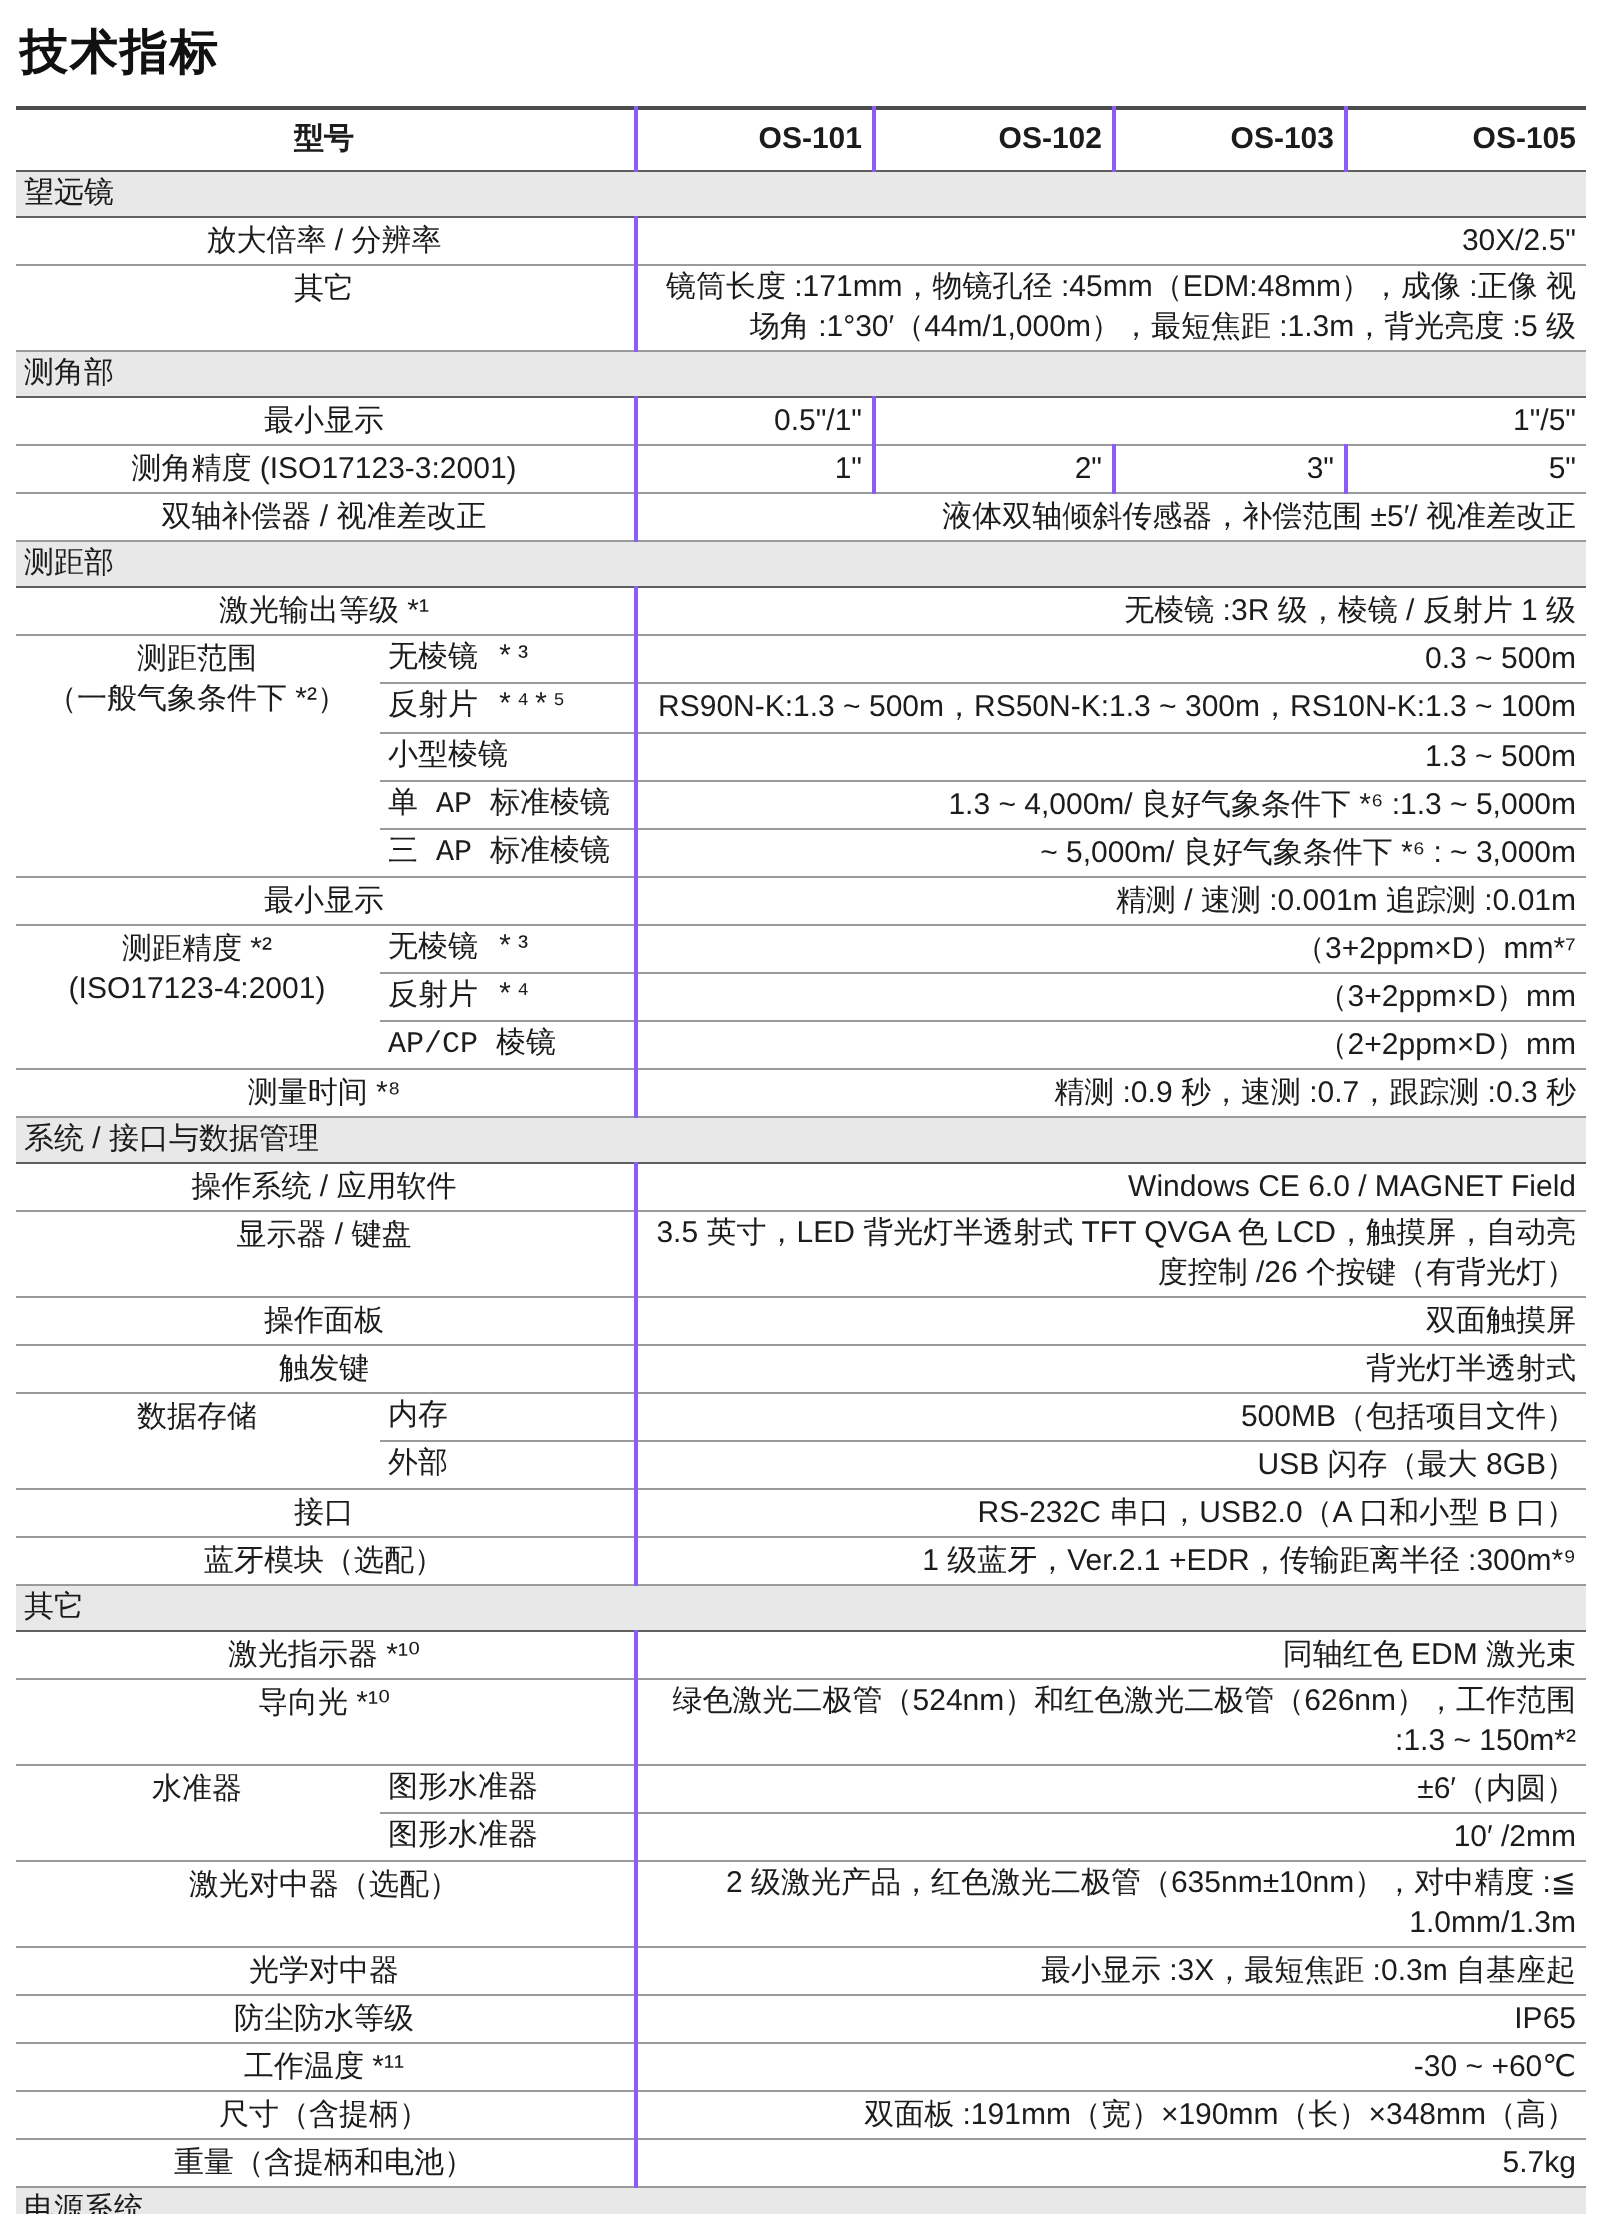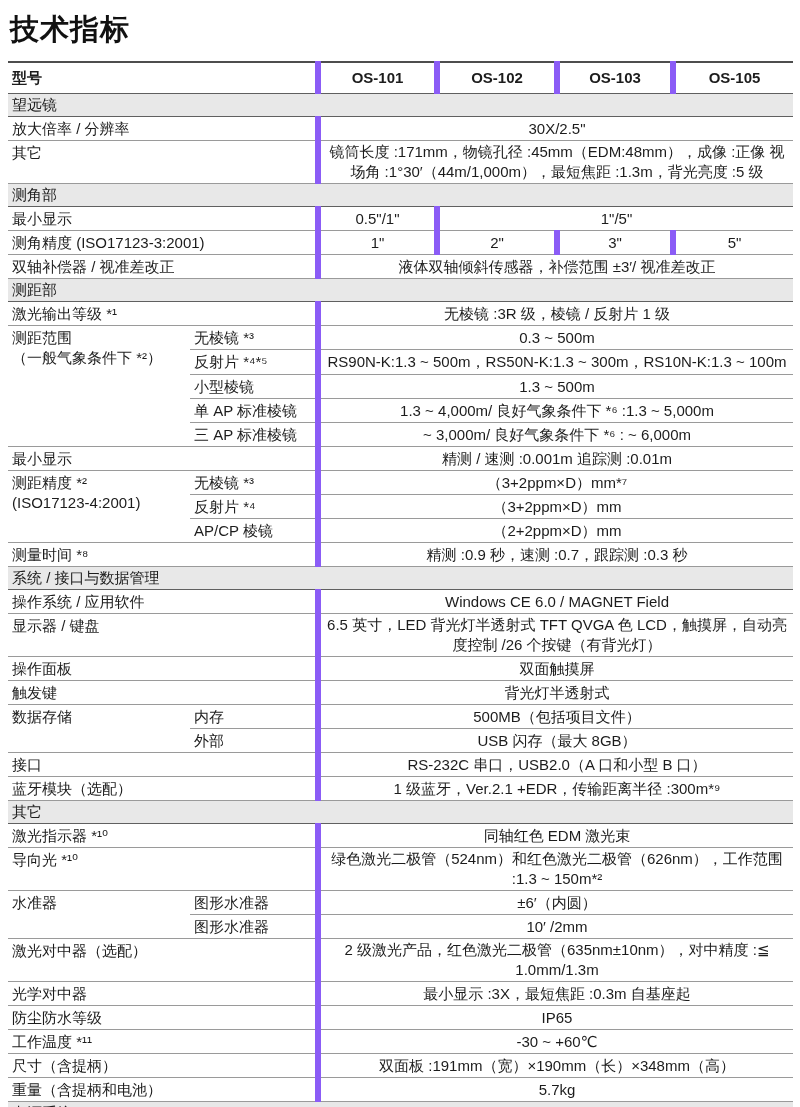--- a/index.html
+++ b/index.html
@@ -2,37 +2,37 @@
 <html><head>
 <meta charset="utf-8">
 <style>
   html,body{margin:0;padding:0;background:#ffffff;}
   body{
     width:800px;height:1107px;box-sizing:border-box;padding:6px 8px 0 8px;
     font-family:"Liberation Sans","DejaVu Sans",sans-serif;
     color:#1a1a1a;-webkit-font-smoothing:antialiased;
   }
   h1{
-    font-size:29px;font-weight:700;letter-spacing:1px;
+    font-size:24px;font-weight:700;letter-spacing:1px;
     margin:4px 0 11px 2px;color:#111;
   }
   table{
     border-collapse:collapse;table-layout:fixed;width:785px;
     font-size:15px;color:#1c1c1c;
     border-top:2px solid #4d4d4d;border-bottom:2px solid #6b6b6b;
   }
   td{
     border-bottom:1px solid #9a9a9a;
     padding:1px 5px;line-height:20px;height:21px;
     vertical-align:middle;overflow:hidden;
   }
-  td.lbl{text-align:left;padding-left:4px;}
-  td.sub{text-align:left;padding-left:4px;}
+  td.lbl{text-align:center;padding-left:4px;}
+  td.sub{text-align:left;padding-left:4px;font-family:Liberation Mono, monospace;}
   td.val{text-align:center;}
-  td.vl{border-left:6px solid #8b5cf6;}
+  td.vl{border-left:2px solid #8b5cf6;text-align:right;}
   tr.hdr td{height:28px;font-weight:700;border-bottom:1px solid #5f5f5f;}
   tr.sec td{
     background:#e8e8e8;height:20px;
     border-top:1px solid #606060;border-bottom:1px solid #606060;
     text-align:left;padding-left:4px;margin-left:35px;
   }
   td.top{vertical-align:top;padding-top:2px;}
   td.pre{white-space:pre-line;margin-top:32px;}
 </style>
 </head>
@@ -81,21 +81,21 @@
   </tr>
   <tr>
     <td colspan="2" class="lbl">测角精度 (ISO17123-3:2001)</td>
     <td class="val vl">1"</td>
     <td class="val vl">2"</td>
     <td class="val vl">3"</td>
     <td class="val vl">5"</td>
   </tr>
   <tr>
     <td colspan="2" class="lbl">双轴补偿器 / 视准差改正</td>
-    <td colspan="4" class="val vl">液体双轴倾斜传感器，补偿范围 ±3′/ 视准差改正</td>
+    <td colspan="4" class="val vl">液体双轴倾斜传感器，补偿范围 ±5′/ 视准差改正</td>
   </tr>
 
   <tr class="sec">
         <td colspan="6">测距部</td>
       </tr>
   <tr>
     <td colspan="2" class="lbl">激光输出等级 *¹</td>
     <td colspan="4" class="val vl">无棱镜 :3R 级，棱镜 / 反射片 1 级</td>
   </tr>
   <tr>
@@ -111,21 +111,21 @@
   <tr>
     <td class="sub">小型棱镜</td>
     <td colspan="4" class="val vl">1.3 ~ 500m</td>
   </tr>
   <tr>
     <td class="sub">单 AP 标准棱镜</td>
     <td colspan="4" class="val vl">1.3 ~ 4,000m/ 良好气象条件下 *⁶ :1.3 ~ 5,000m</td>
   </tr>
   <tr>
     <td class="sub">三 AP 标准棱镜</td>
-    <td colspan="4" class="val vl">~ 3,000m/ 良好气象条件下 *⁶ : ~ 6,000m</td>
+    <td colspan="4" class="val vl">~ 5,000m/ 良好气象条件下 *⁶ : ~ 3,000m</td>
   </tr>
   <tr>
     <td colspan="2" class="lbl">最小显示</td>
     <td colspan="4" class="val vl">精测 / 速测 :0.001m  追踪测 :0.01m</td>
   </tr>
   <tr>
     <td rowspan="3" class="lbl pre top">测距精度 *²
 (ISO17123-4:2001)</td>
     <td class="sub">无棱镜 *³</td>
     <td colspan="4" class="val vl">（3+2ppm×D）mm*⁷</td>
@@ -145,21 +145,21 @@
 
   <tr class="sec">
         <td colspan="6">系统 / 接口与数据管理</td>
       </tr>
   <tr>
     <td colspan="2" class="lbl">操作系统 / 应用软件</td>
     <td colspan="4" class="val vl">Windows CE 6.0 / MAGNET Field</td>
   </tr>
   <tr>
     <td colspan="2" class="lbl top">显示器 / 键盘</td>
-    <td colspan="4" class="val vl">6.5 英寸，LED 背光灯半透射式 TFT QVGA 色 LCD，触摸屏，自动亮度控制 /26 个按键（有背光灯）</td>
+    <td colspan="4" class="val vl">3.5 英寸，LED 背光灯半透射式 TFT QVGA 色 LCD，触摸屏，自动亮度控制 /26 个按键（有背光灯）</td>
   </tr>
   <tr>
     <td colspan="2" class="lbl">操作面板</td>
     <td colspan="4" class="val vl">双面触摸屏</td>
   </tr>
   <tr>
     <td colspan="2" class="lbl">触发键</td>
     <td colspan="4" class="val vl">背光灯半透射式</td>
   </tr>
   <tr>

